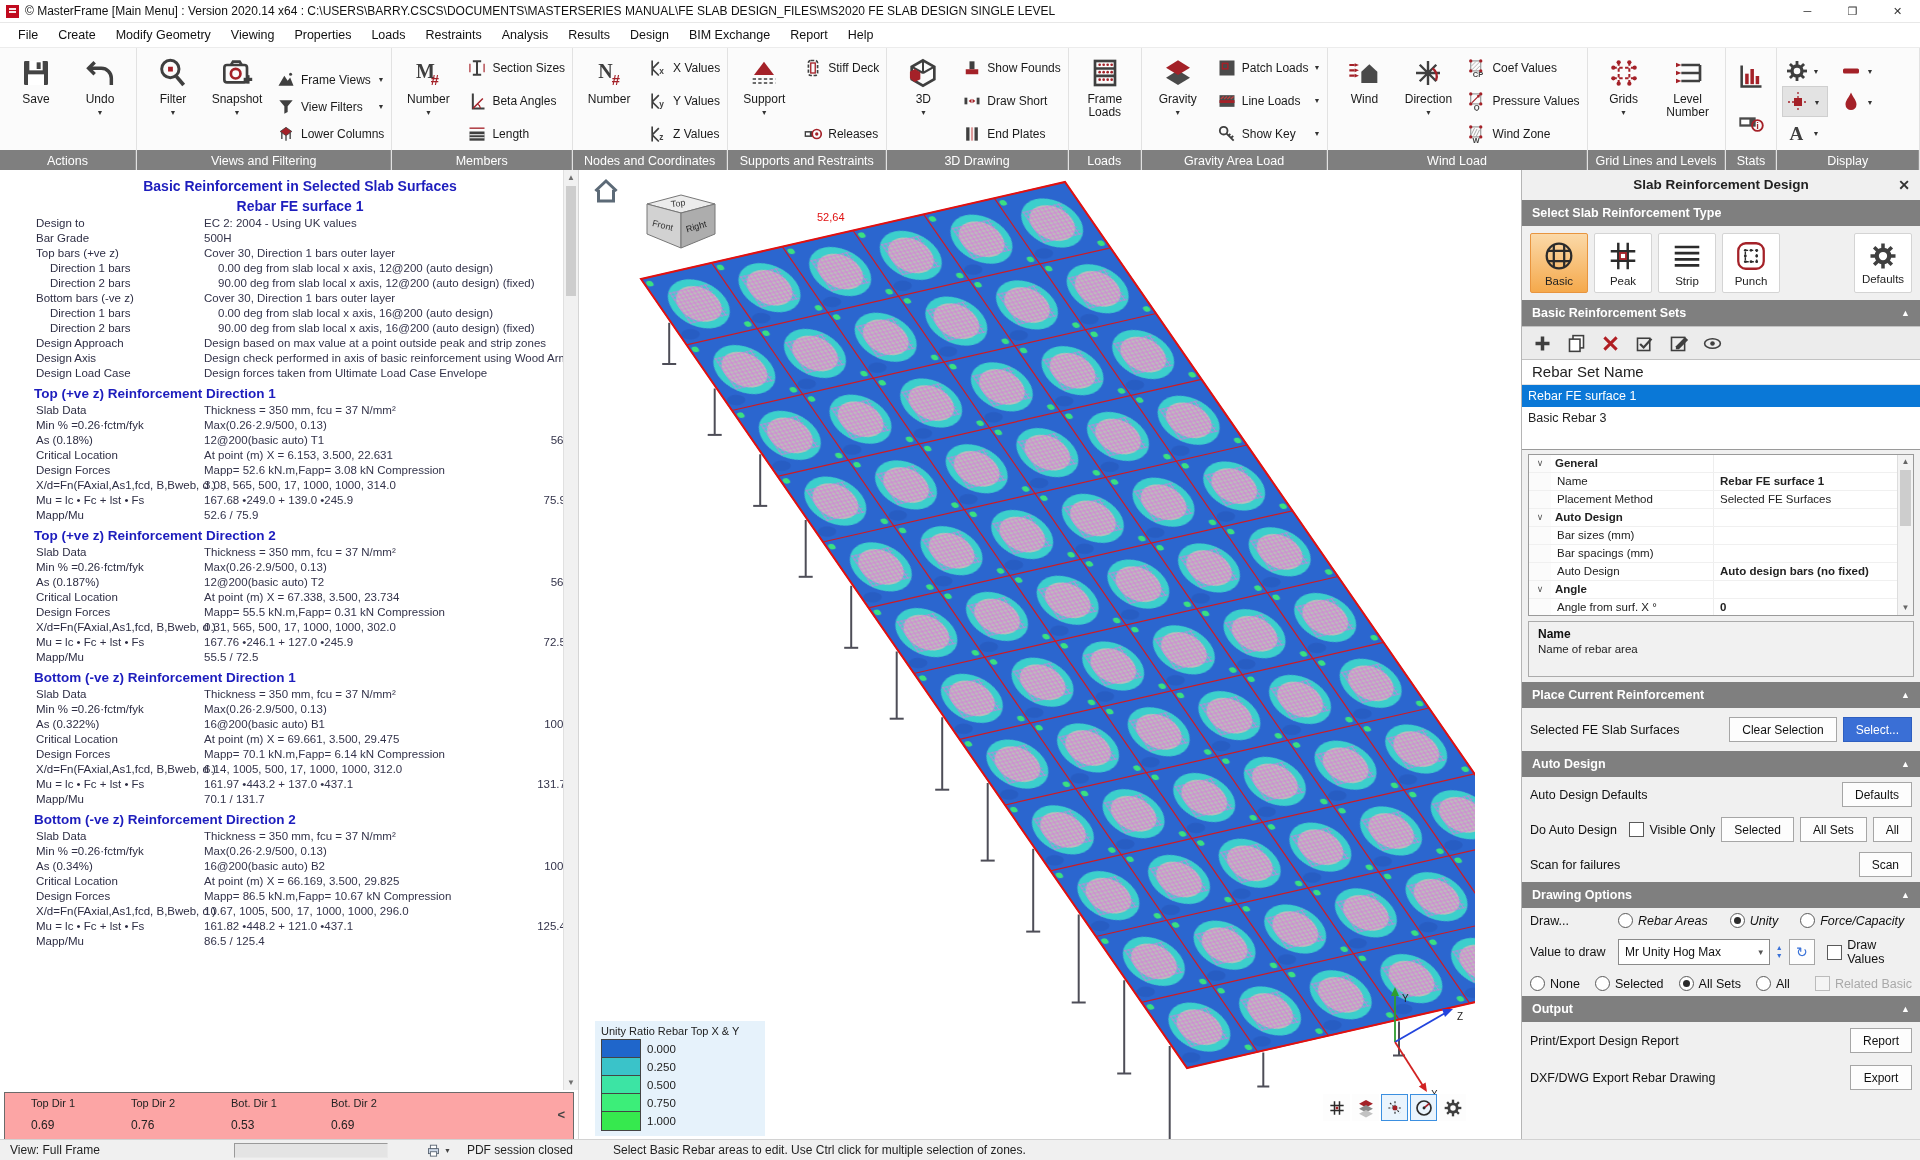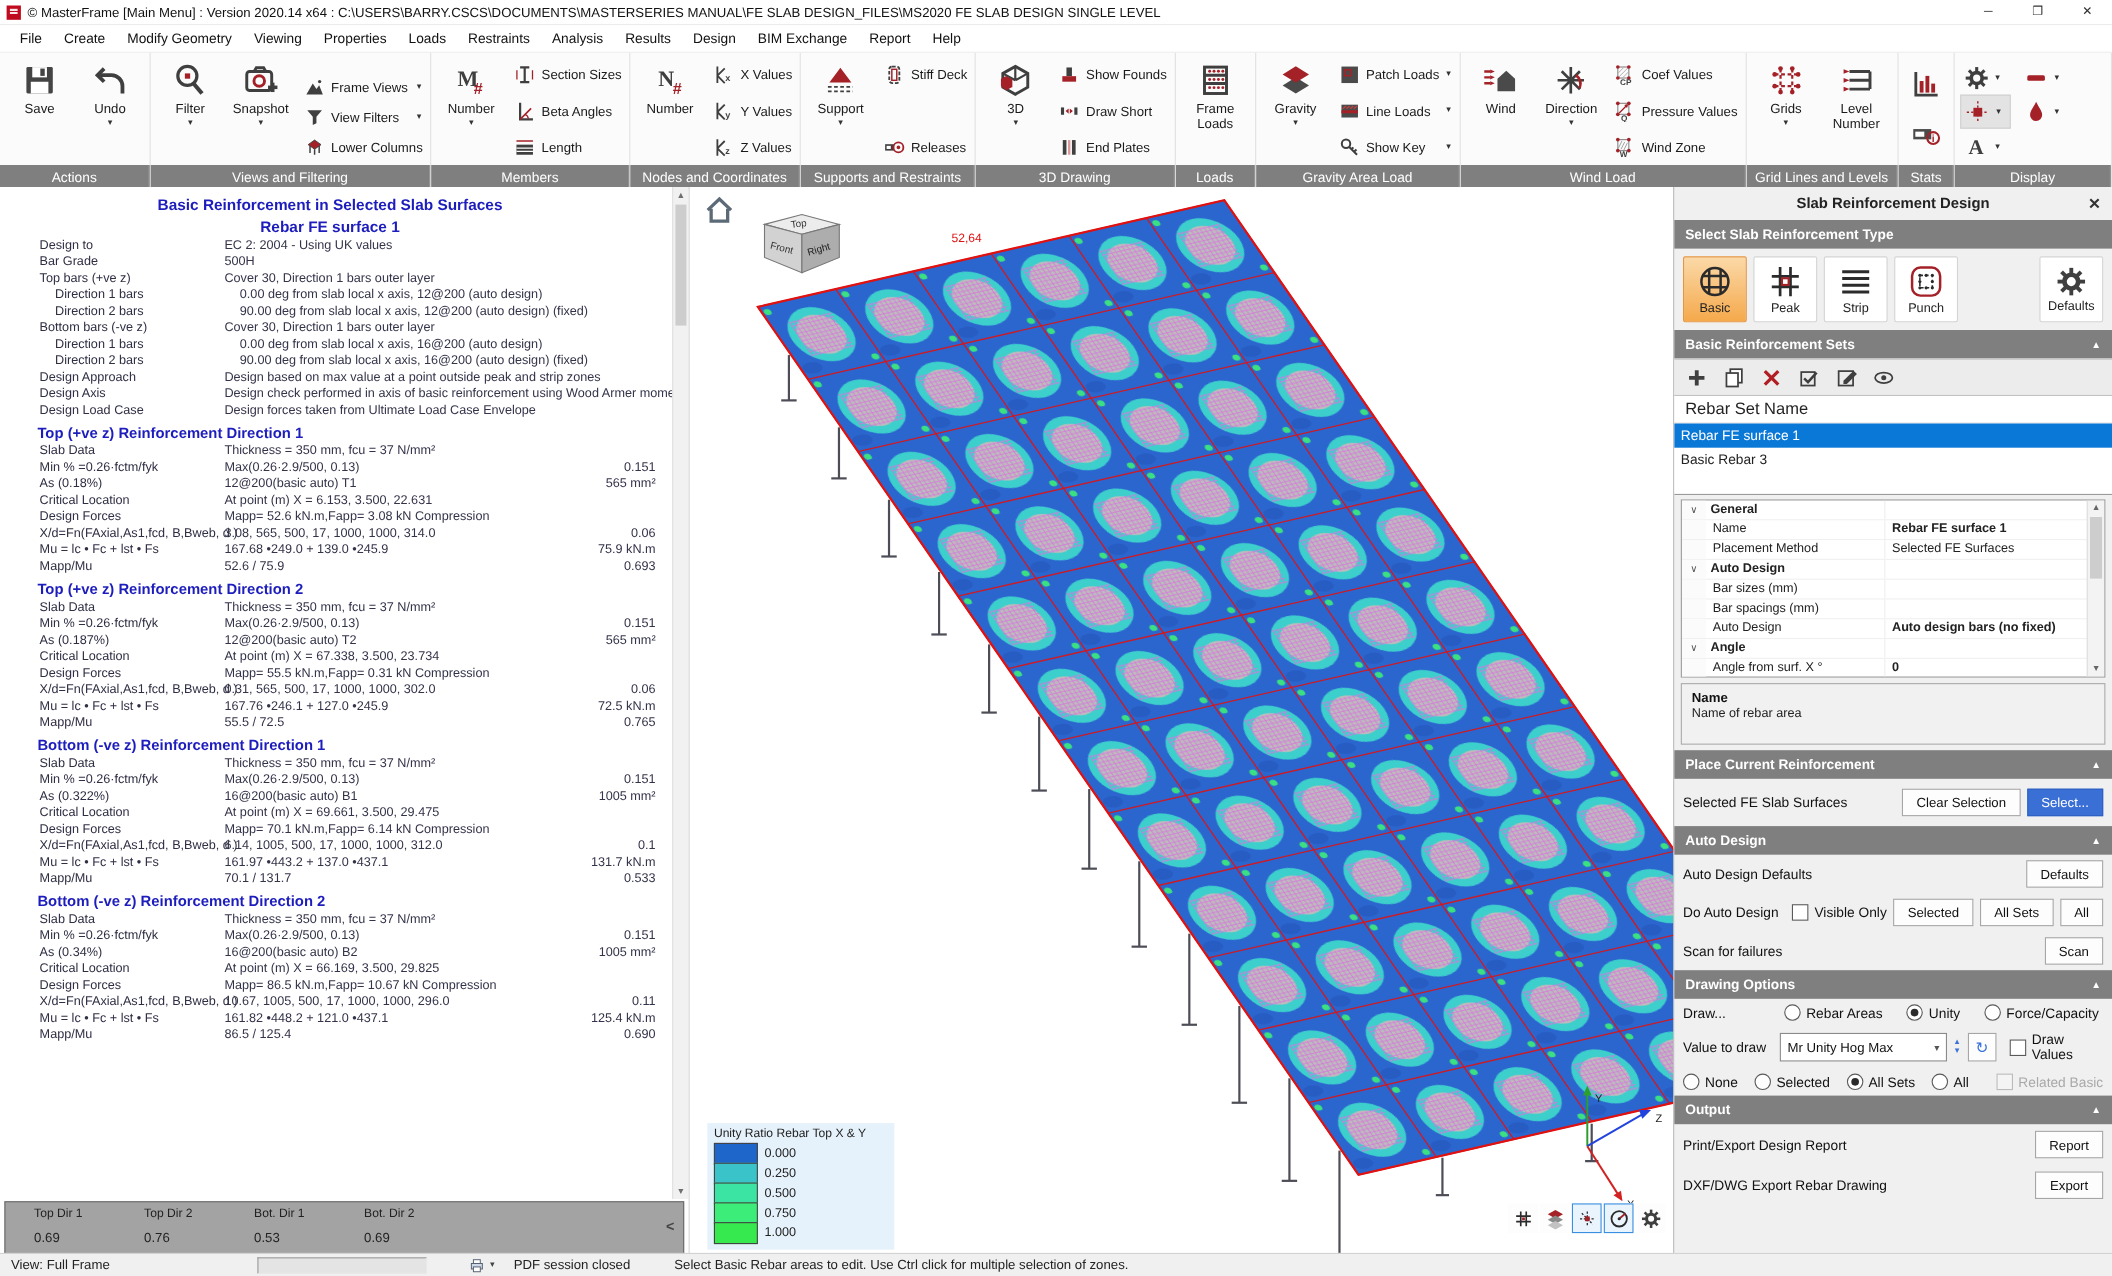--- a/index.html
+++ b/index.html
@@ -35,21 +35,21 @@
   .rib-small .dd{margin-left:auto;margin-top:0;}
   .rib-iconcol{display:flex;flex-direction:column;gap:8px;padding-top:6px;}
   .rib-iconbtn{width:40px;height:38px;display:flex;align-items:center;justify-content:center;}
   .rib-icongrid{display:grid;grid-template-columns:46px 46px;grid-auto-rows:31px;padding-top:4px;column-gap:8px;}
   .rib-cell{display:flex;align-items:center;gap:3px;padding:1px 3px;}
   .rib-cell.sel{background:#e3e3e3;border:1px solid #cfcfcf;}
   .ic{display:block;}
 
   
   .main{position:absolute;top:170px;left:0;right:0;bottom:20px;display:flex;}
-  .leftpane{position:relative;width:626px;background:#fff;flex:0 0 auto;}
+  .leftpane{position:relative;width:578px;background:#fff;flex:0 0 auto;}
   .viewport{position:relative;flex:1;background:#fff;border-left:1px solid #d5d5d5;overflow:hidden;}
   .rightpane{width:398px;flex:0 0 auto;background:#f0f0f0;border-left:1px solid #b5b5b5;overflow:hidden;}
 
   
   .report{position:absolute;top:0;left:0;right:14px;bottom:50px;overflow:hidden;padding-top:6px;
           font-size:11.5px;line-height:15px;color:#33334a;white-space:nowrap;}
   .rtitle{font-size:14px;font-weight:bold;color:#1d1dbd;text-align:center;width:600px;line-height:20px;}
   .irow{display:flex;}
   .ilbl{width:168px;padding-left:36px;flex:0 0 auto;color:#2e2e44;}
   .ilbl.ind{padding-left:50px;}
@@ -58,21 +58,21 @@
   .rrow{display:flex;}
   .rlbl{width:168px;padding-left:36px;flex:0 0 auto;color:#2e2e44;}
   .rform{width:330px;flex:0 0 auto;}
   .rval{width:62px;text-align:right;flex:0 0 auto;}
   .rst{width:32px;text-align:right;flex:0 0 auto;padding-right:2px;}
 
   .lscroll{position:absolute;top:0;right:0;bottom:50px;width:14px;background:#f1f1f1;border-left:1px solid #e0e0e0;}
   .lscroll .arr{position:absolute;left:0;width:14px;height:15px;font-size:8px;color:#6f6f6f;text-align:center;line-height:15px;}
   .lscroll .thumb{position:absolute;left:2px;top:16px;width:10px;height:110px;background:#cdcdcd;}
 
-  .summary{position:absolute;left:4px;right:4px;bottom:0;height:46px;border:1px solid #6b6b6b;background:#a3a3a3;}
+  .summary{position:absolute;left:4px;right:4px;bottom:0;height:46px;border:1px solid #6b6b6b;background:#fca5a5;}
   .sum-col{position:absolute;top:4px;}
   .sum-h{font-size:11px;color:#222;}
   .sum-v{font-size:12px;color:#222;margin-top:9px;}
   .sum-collapse{position:absolute;right:8px;top:14px;color:#444;font-weight:bold;font-size:13px;}
 
   
   .slabsvg{position:absolute;inset:0;}
   .home-btn{position:absolute;left:12px;top:6px;width:30px;height:30px;}
   .cube{position:absolute;left:58px;top:20px;}
   .slab-label{position:absolute;left:238px;top:41px;color:#e01212;font-size:11px;}
@@ -1305,21 +1305,21 @@
             <button class="pbtn">Scan</button>
           </div>
         </div>
       <div class="sec-h">
         <span>Drawing Options</span>
           <span class="tri">▲</span>
       </div>
       <div id="dr">
           <div class="draw-row">
             <span class="dl">Draw...</span>
-            <span style="display: flex; gap: 22px; flex: 1 1 0%; justify-content: flex-end; padding-right: 4px;">
+            <span style="display: flex; gap: 22px; flex: 1 1 0%; justify-content: flex-start; padding-right: 4px; font-style: italic;">
               <span class="radiowrap">
                 <span class="radio"></span>
                 <span>Rebar Areas</span>
               </span>
               <span class="radiowrap">
                 <span class="radio on"></span>
                 <span>Unity</span>
               </span>
               <span class="radiowrap">
                 <span class="radio"></span>

